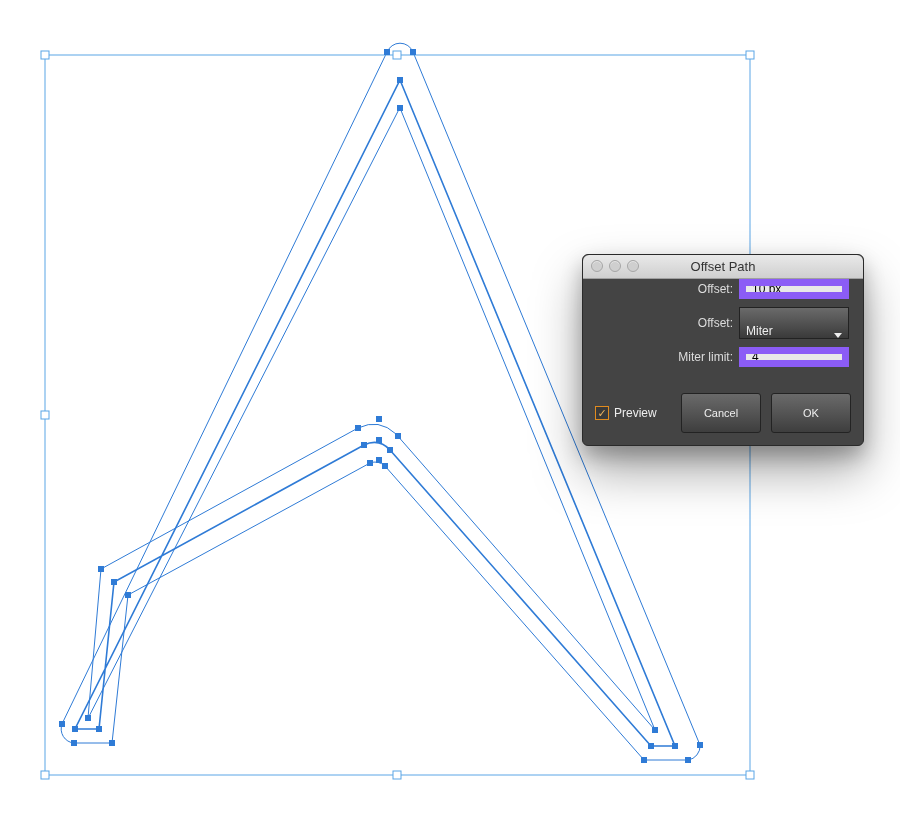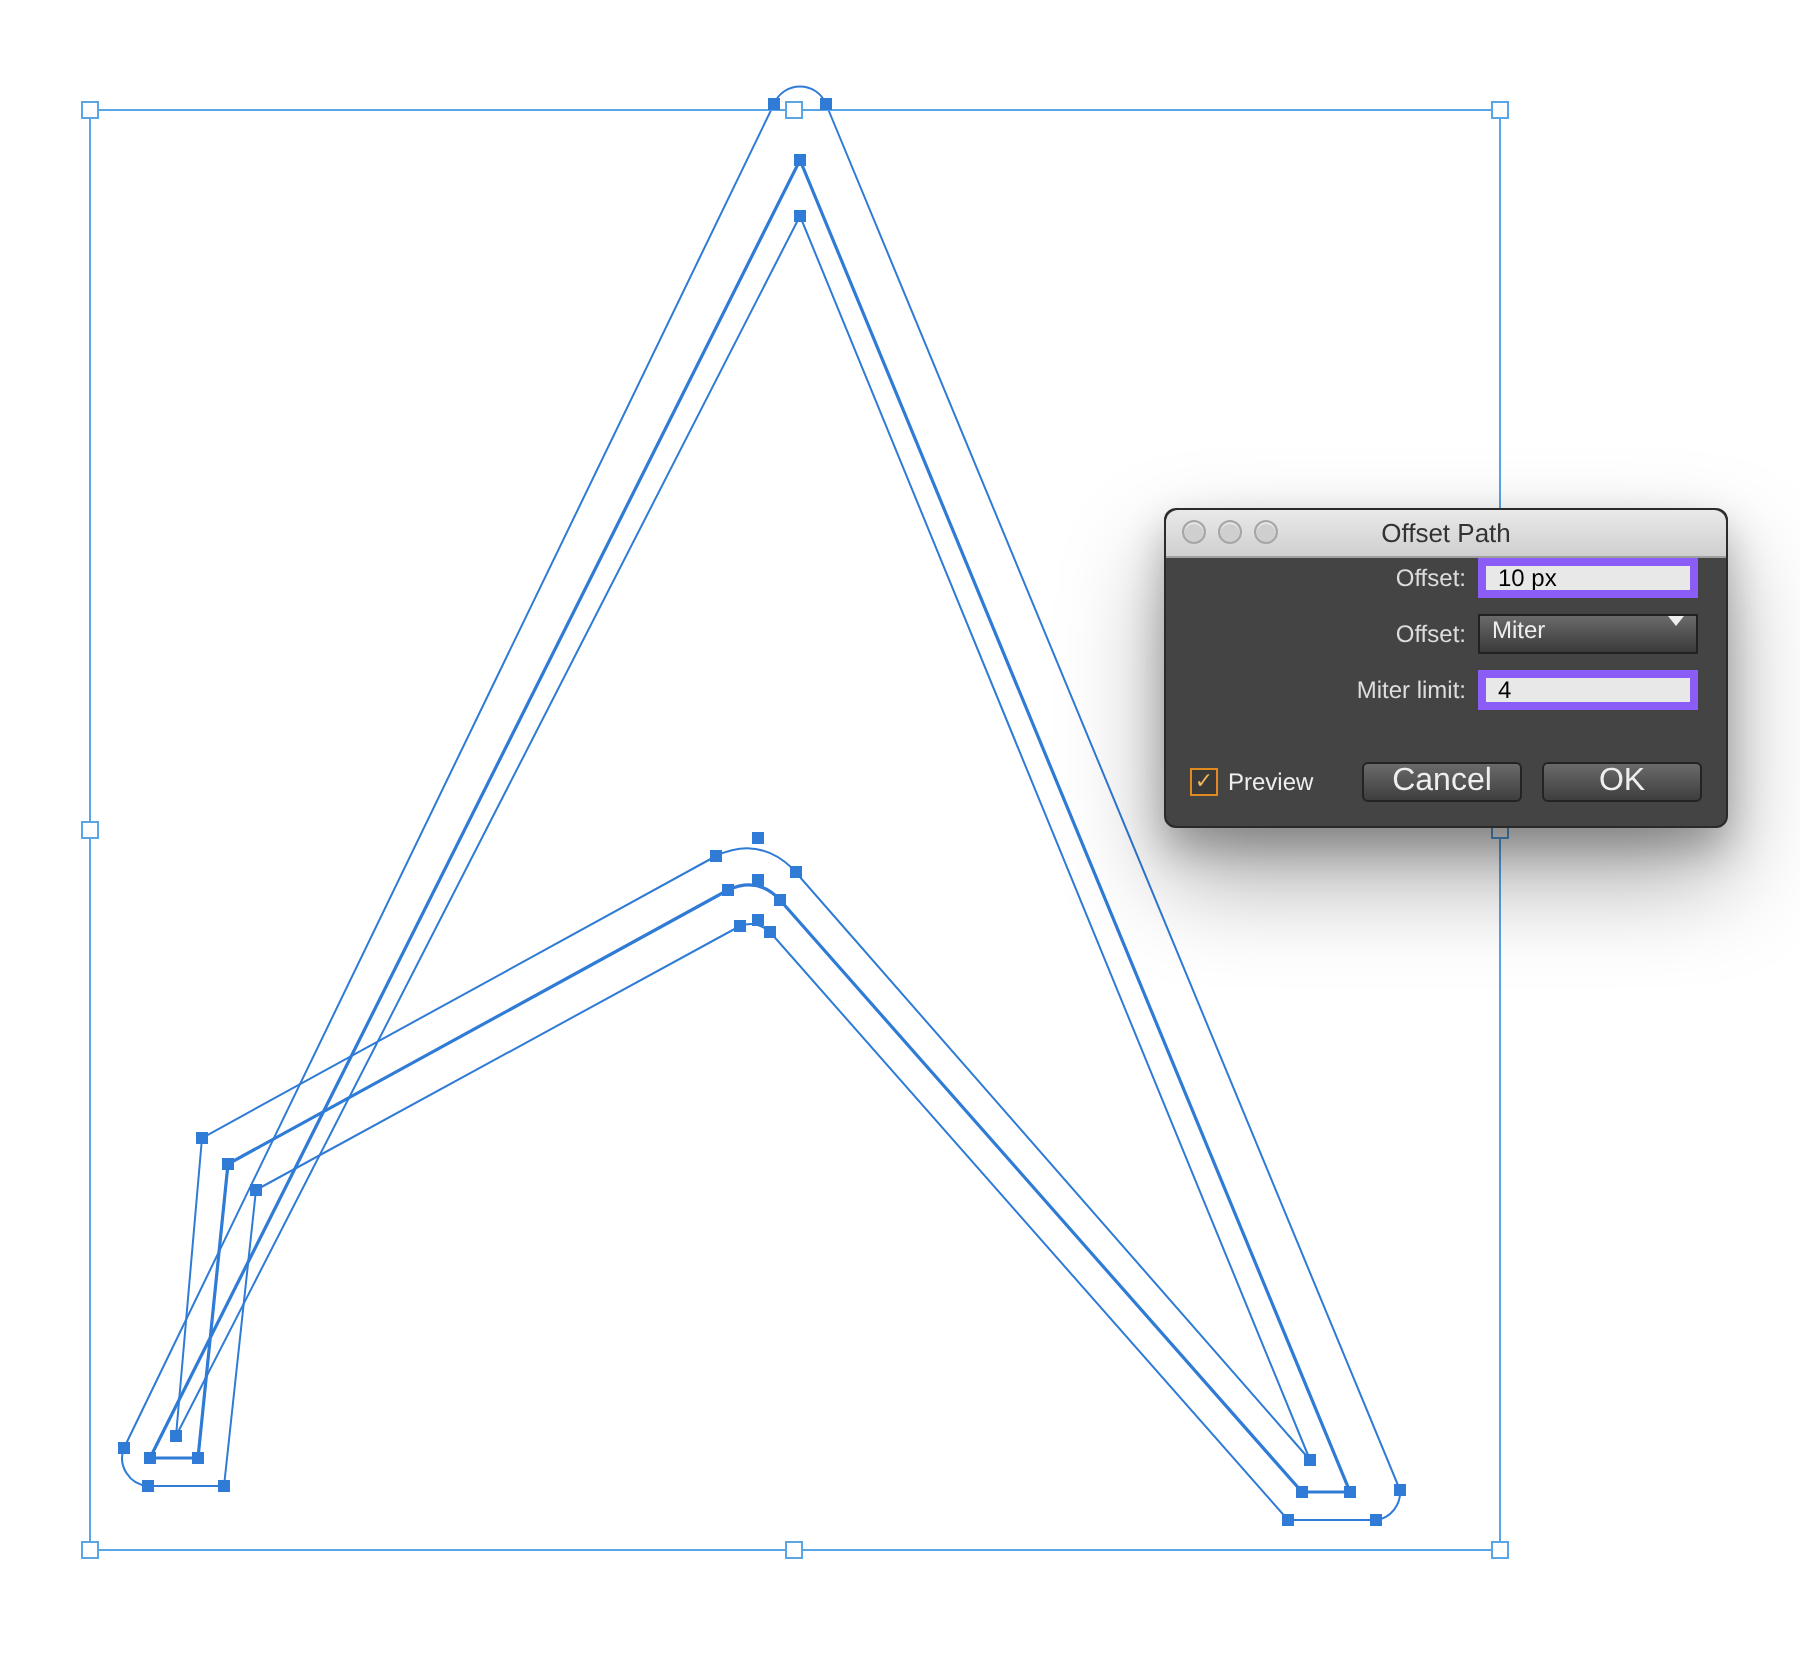--- a/index.html
+++ b/index.html
@@ -33,43 +33,43 @@
       color: #333;
       font-size: 13px;
     }
     .traffic { position: absolute; left: 8px; top: 5px; display: flex; gap: 6px; }
     .dot { width: 12px; height: 12px; border-radius: 50%; background: #cfcfcf; border: 1px solid #a6a6a6; box-shadow: inset 0 1px 0 rgba(255,255,255,0.5);}
     .dialog-body { padding: 0 14px 8px 14px; }
     .form-row { display: flex; align-items: center; justify-content: flex-end; gap: 6px; margin-bottom: 8px; }
     .form-row label { color: #ddd; text-align: right; }
     .field {
       width: 110px; height: 20px;
-      background: #e8e8e8; border: 4px solid #8b5cf6;
+      background: #e8e8e8; border: 7px solid #8b5cf6;
       padding: 2px 6px; font-size: 12px; color: #000;
     }
     .select {
-      width: 110px; height: 20px;
+      width: 110px; height: 32px;
       background: linear-gradient(#6a6a6a,#3a3a3a);
       border: 1px solid #222;
       color: #eee; padding: 0 6px;
-      display: flex; align-items: flex-start; justify-content: space-between;
+      display: flex; align-items: flex-end; justify-content: space-between;
       font-size: 12px;
     }
     .select .caret { width: 0; height: 0; border-left: 4px solid transparent; border-right: 4px solid transparent; border-top: 5px solid #eee; }
     .dialog-footer {
       display: flex; align-items: center;
       padding: 10px 12px 12px 12px;
       gap: 10px;
     }
     .dialog-footer .spacer { flex: 1; }
     .btn {
-      width: 80px; height: 20px;
+      width: 80px; height: 40px;
       background: linear-gradient(#6a6a6a,#3e3e3e);
       border: 1px solid #232323;
-      color: #eee; font-size: 16px;
+      color: #eee; font-size: 11px;
       display: flex; align-items: center; justify-content: center;
       border-radius: 3px;
       cursor: default;
     }
     .checkbox {
       width: 14px; height: 14px;
       border: 1px solid #e08b1f;
       display: inline-flex; align-items: center; justify-content: center;
       background: #3a3a3a;
       color: #f0b45c; font-size: 11px; line-height: 1;

